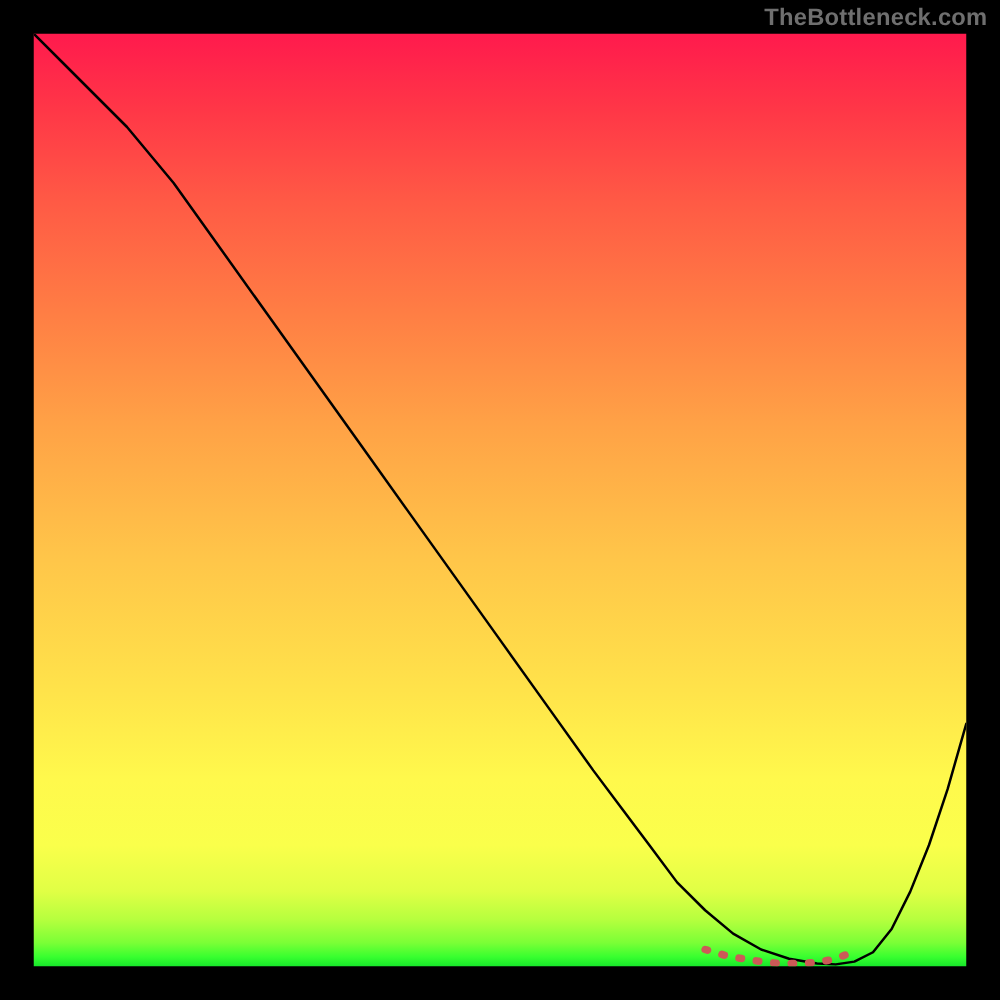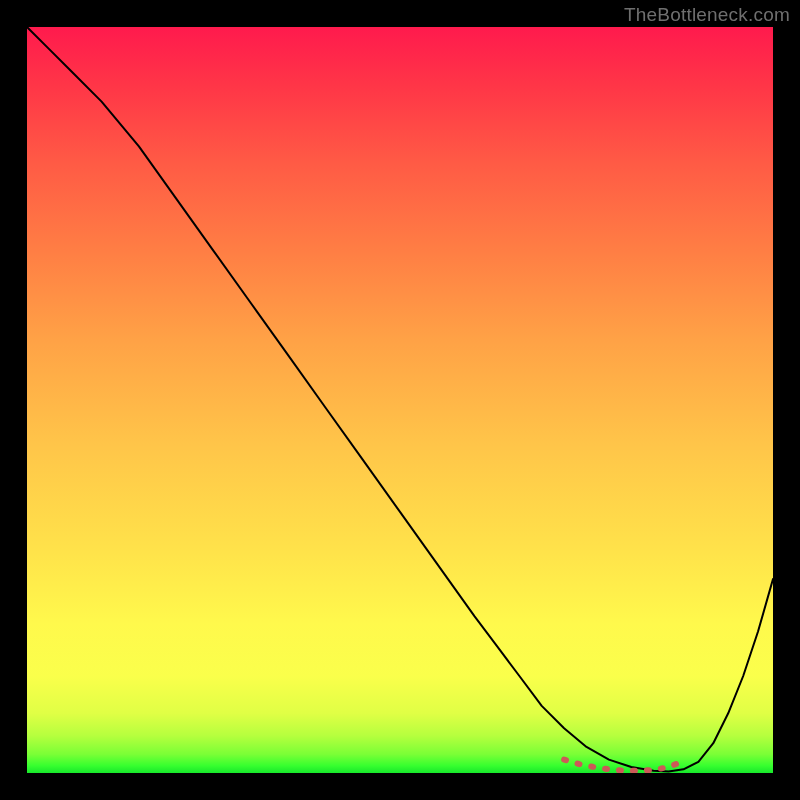--- a/index.html
+++ b/index.html
@@ -34,21 +34,21 @@
       #38ff2f 99%,
       #17e82b 100%
     );
   }
   .watermark {
     position: absolute;
     top: 4px;
     right: 10px;
     color: #6f6f6f;
     font-size: 19px;
-    font-weight: 400;
+    font-weight: 700;
     letter-spacing: 0.2px;
     user-select: none;
   }
   svg.plot {
     position: absolute;
     left: 0;
     top: 0;
     width: 746px;
     height: 746px;
   }

